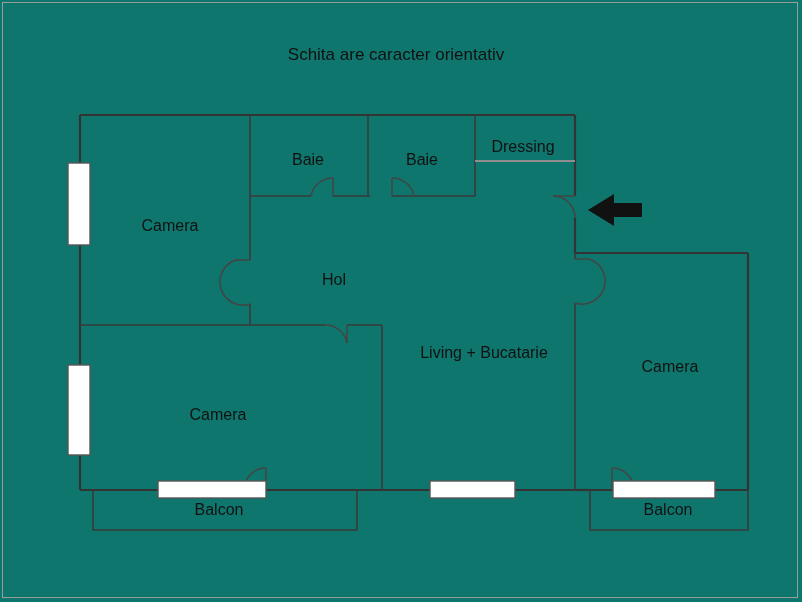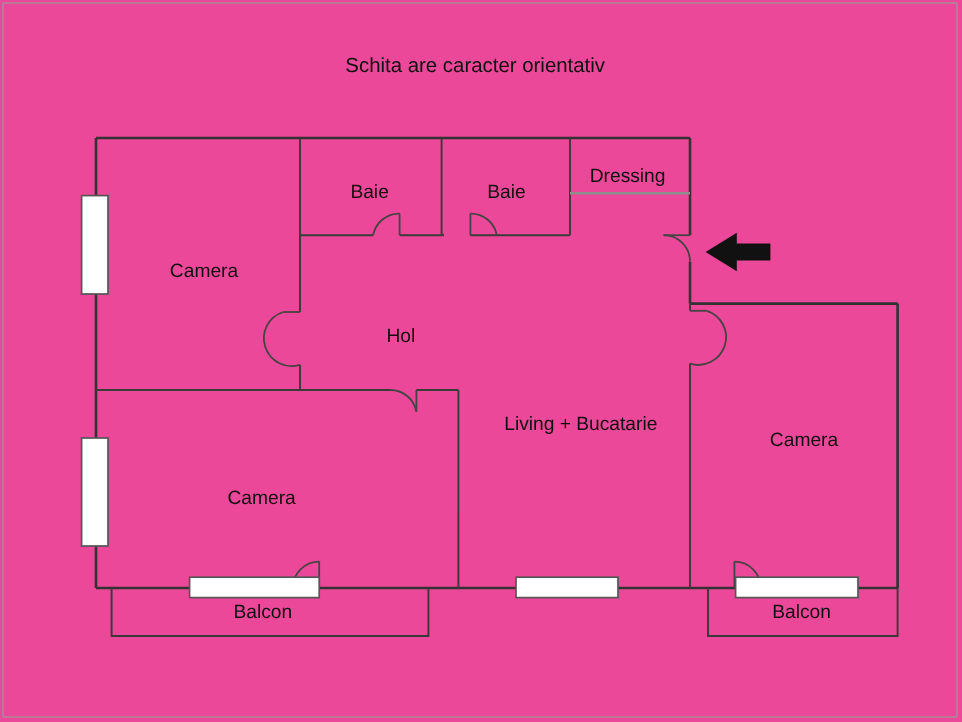--- a/index.html
+++ b/index.html
@@ -10,21 +10,21 @@
   body {
     width: 802px;
     height: 602px;
     font-family: "Liberation Sans", sans-serif;
     overflow: hidden;
   }
   #plan-root {
     position: relative;
     width: 802px;
     height: 602px;
-    background: #ec4899;
+    background: #0f766e;
   }
   .outer-frame {
     position: absolute;
     left: 2px;
     top: 2px;
     width: 796px;
     height: 596px;
     border: 1px solid #9a9a9a;
     box-sizing: border-box;
     pointer-events: none;

